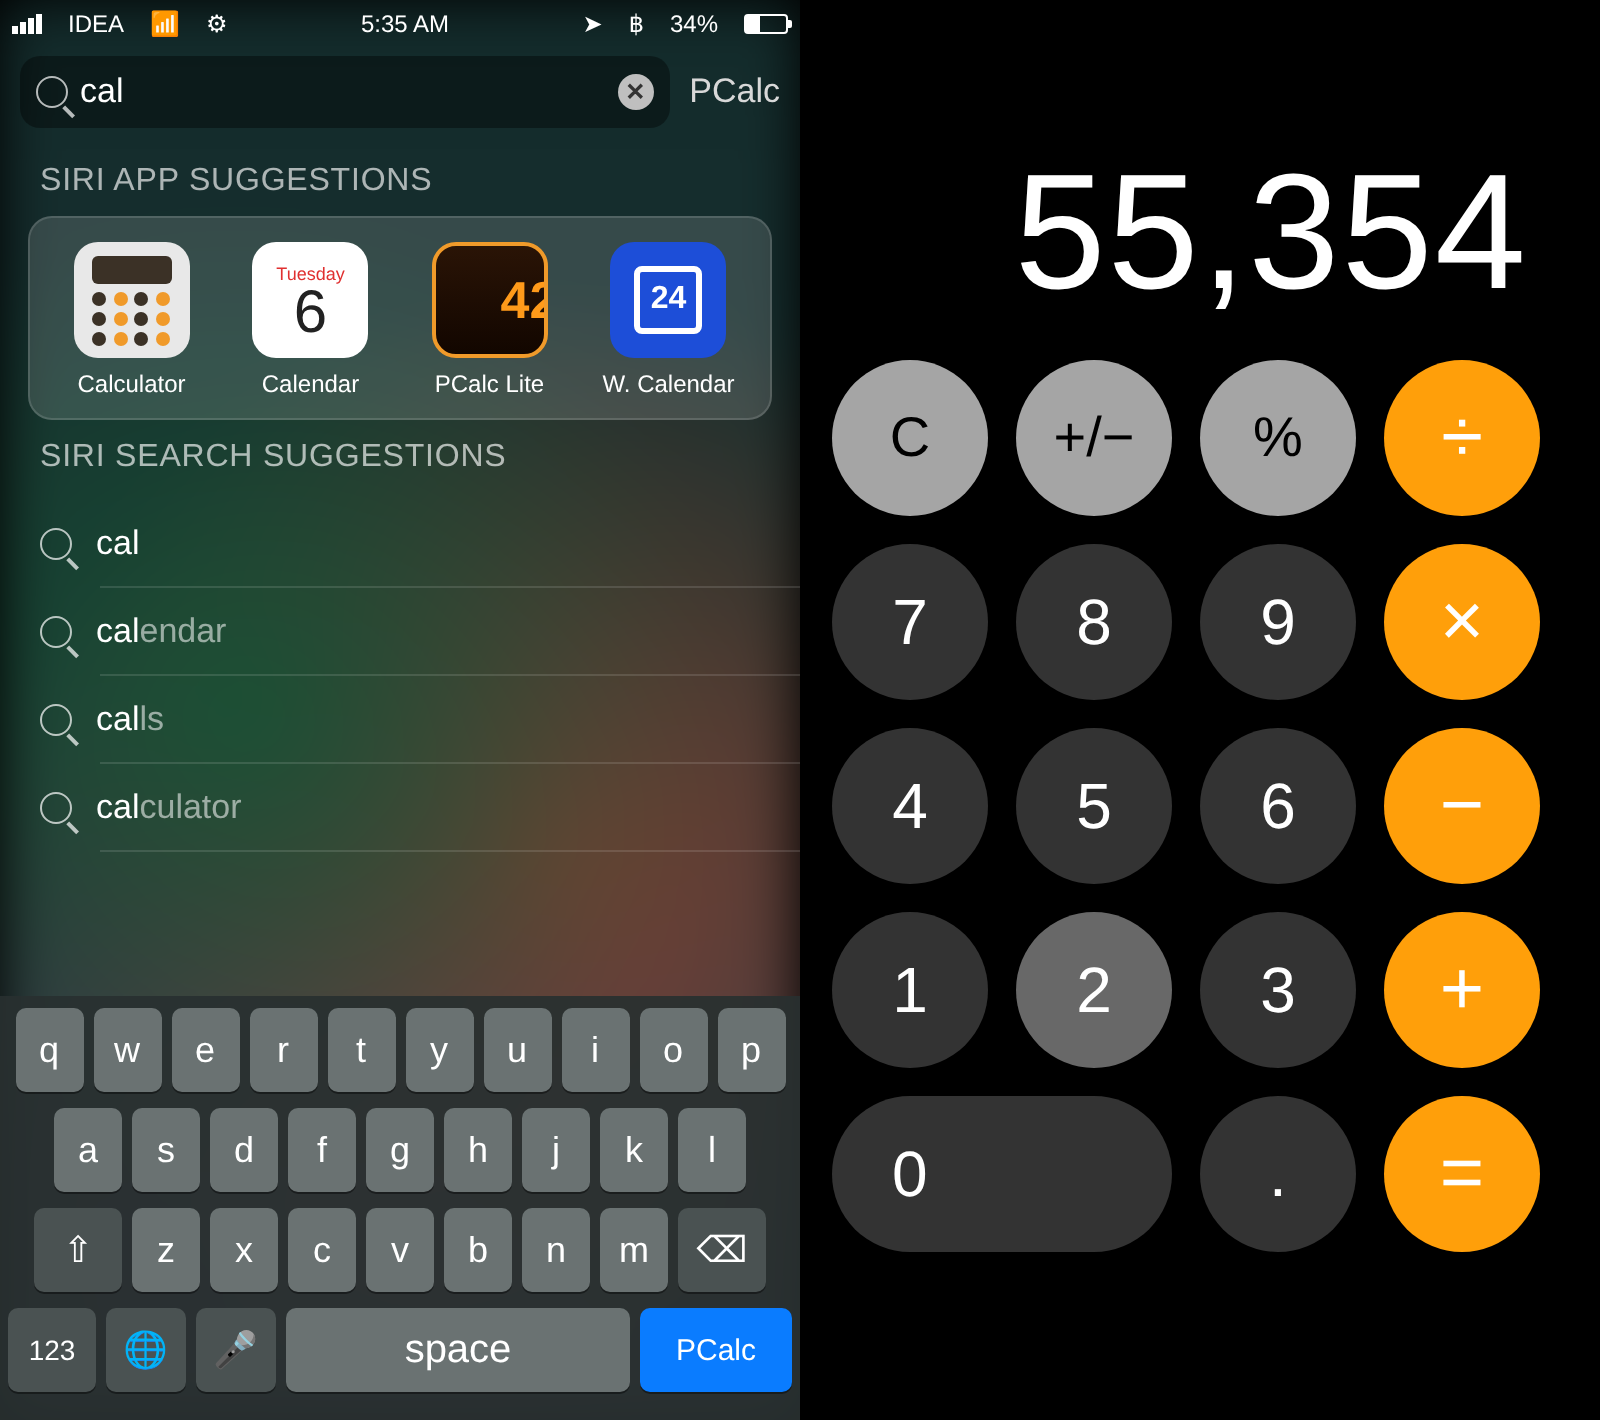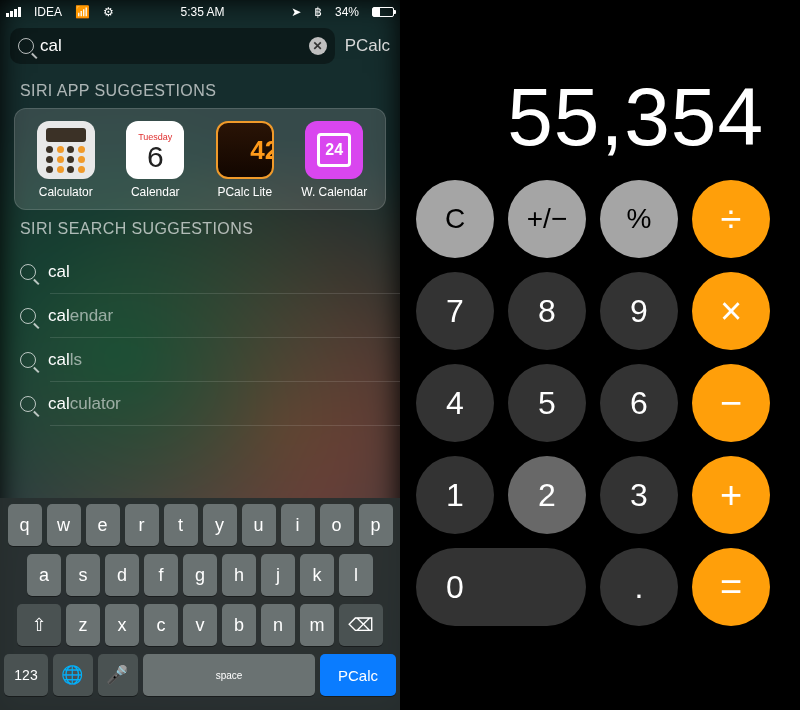--- a/index.html
+++ b/index.html
@@ -46,40 +46,40 @@
   .ico-calc { background:#e8e8e8; }
   .ico-calc .top{ width:40px;height:14px;background:#3b3126;border-radius:3px;margin-bottom:4px;}
   .ico-calc .dots{ width:40px; display:grid; grid-template-columns:repeat(4,1fr); gap:3px;}
   .ico-calc .dots i{width:7px;height:7px;border-radius:50%;background:#3b3126;}
   .ico-calc .dots i.o{background:#f09a2a;}
   .ico-cal { background:#fff; }
   .ico-cal .dow{font-size:9px;color:#e03030;margin-top:4px;}
   .ico-cal .dn{font-size:30px;font-weight:300;color:#222;line-height:1;}
   .ico-pc { background:linear-gradient(#2a1406,#120600); border:2px solid #f09a2a; }
   .ico-pc span{color:#ff9a1a;font-size:26px;font-weight:600;margin-left:40px;}
-  .ico-wc { background:#d946ef; }
+  .ico-wc { background:#1d4ed8; }
   .ico-wc .sq{width:34px;height:34px;border:3px solid #fff;border-radius:4px;display:flex;align-items:center;justify-content:center;color:#fff;font-weight:600;font-size:16px;}
 
   .suglist { padding: 4px 0 0; }
   .sugg { display:flex; align-items:center; gap:12px; height:44px; padding:0 20px; color:#e8e8e8; font-size:17px; position:relative;}
   .sugg::after{content:"";position:absolute;left:50px;right:0;bottom:0;height:1px;background:rgba(255,255,255,0.12);}
   .sugg .pre { color:#fff; }
   .sugg .rest { color: rgba(255,255,255,0.55); }
   .mag { width:16px;height:16px;border:1.5px solid rgba(255,255,255,0.7);border-radius:50%;position:relative;flex:none;}
   .mag::after{content:"";position:absolute;width:7px;height:1.5px;background:rgba(255,255,255,0.7);bottom:-3px;right:-5px;transform:rotate(45deg);}
 
   
   .kb { margin-top:auto; background: rgba(40,48,48,0.92); padding:6px 4px; }
   .kr { display:flex; gap:5px; margin-bottom:8px; justify-content:center; }
   .key { background:#6a7272; color:#fff; height:42px; border-radius:5px; display:flex; align-items:center; justify-content:center; font-size:18px; box-shadow:0 1px 0 rgba(0,0,0,0.4); }
   .kL { width:34px; }
   .key.fn { background:#4a5252; }
   .key.srch { background:#0a7cff; font-size:15px; }
   .kr.bottom .key { height:42px; }
-  .space { flex:1; font-size:10px;}
+  .space { flex:1; font-size:20px;}
   .k123 { width:44px; font-size:14px;}
   .ksearch { width:76px; }
   .kshift, .kback { width:44px; }
 
   
   .disp { flex: 0 0 180px; display:flex; align-items:flex-end; justify-content:flex-end; padding: 0 36px 16px; }
   .disp span { color:#fff; font-size:82px; font-weight:200; letter-spacing:1px; }
   .pad { flex:1; display:flex; flex-direction:column; gap:14px; padding: 0 16px 16px; }
   .prow { display:flex; gap:14px; }
   .btn { width:78px; height:78px; border-radius:50%; display:flex; align-items:center; justify-content:center; color:#fff; font-size:32px; font-weight:400; }

